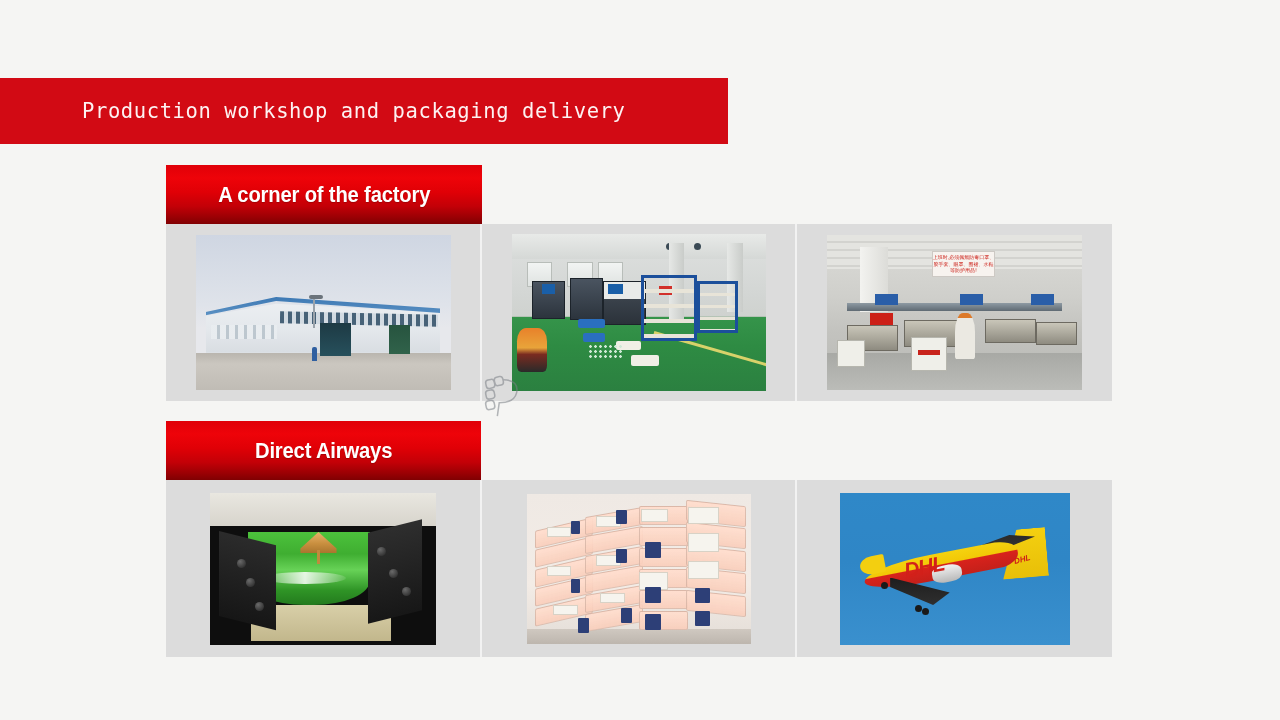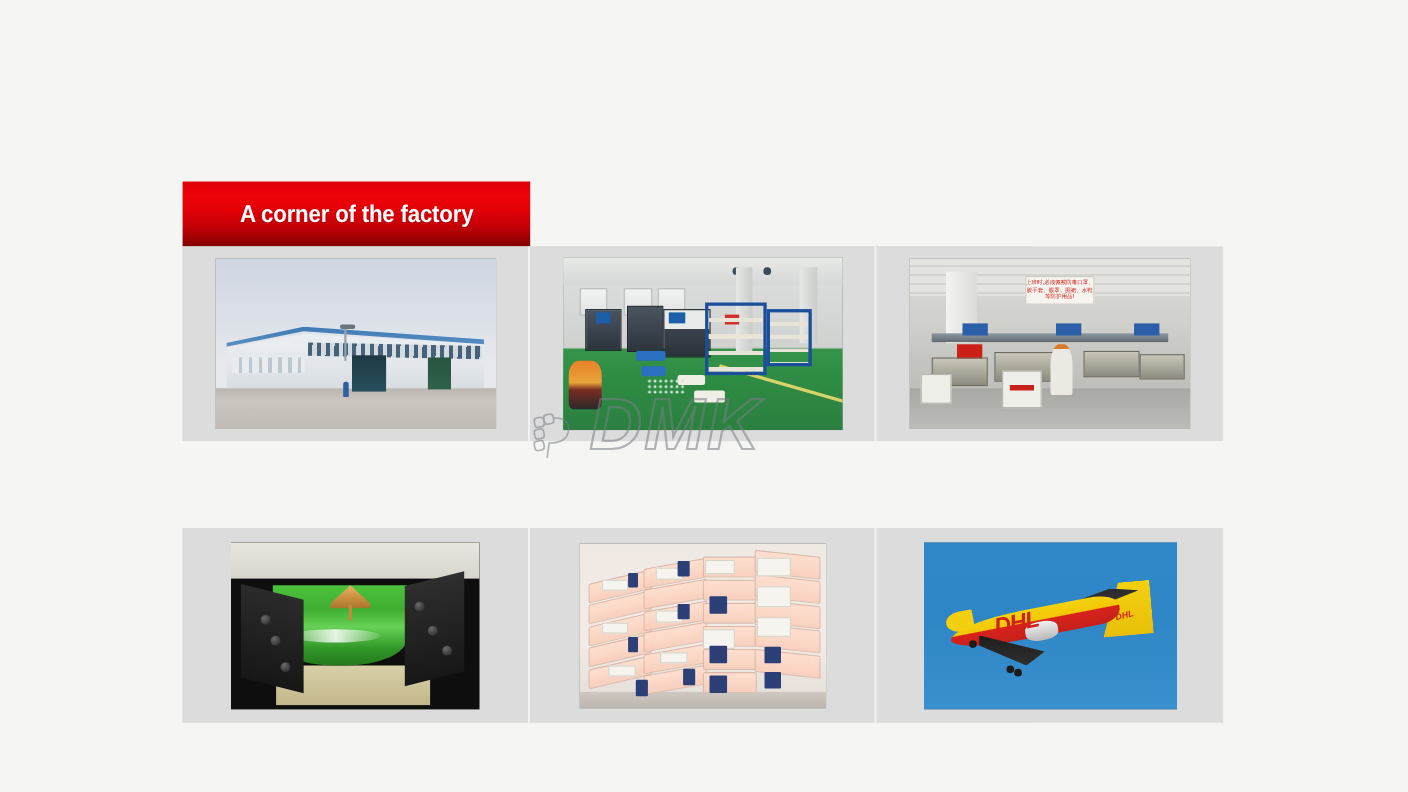--- a/index.html
+++ b/index.html
@@ -297,20 +297,23 @@
     -webkit-text-stroke:2px #7a7f85;
     line-height:1;
   }
   .watermark .wm-mark{ position:absolute; left:2px; top:18px; width:46px; height:46px; }
 </style>
 </head>
 <body>
 
 <div id="page">
 
+  <div class="title-banner">
+    <span class="title-text">Production workshop and packaging delivery</span>
+  </div>
 
   <div class="table-block" id="row-block-1">
 
     <div class="head-row">
       <div class="head-cell c1">
         <span class="head-text">A corner of the factory</span>
       </div>
     </div>
 
     <div class="pic-row">
@@ -386,20 +389,23 @@
             </div>
         </div>
       </div>
 
     </div>
   </div>
 
   <div class="table-block" id="row-block-2">
 
     <div class="head-row">
+      <div class="head-cell c3">
+        <span class="head-text">Direct Airways</span>
+      </div>
     </div>
 
     <div class="pic-row">
 
       <div class="pic-cell c1">
         <div class="photo ph-clean">
           <div class="bg"></div>
           <div class="wallw"></div>
           <div class="tray"></div>
           <div class="belt"></div>
@@ -496,16 +502,15 @@
   <div class="watermark">
     <svg class="wm-mark" viewBox="0 0 48 48">
       <g fill="none" stroke="#7a7f85" stroke-width="1.6">
         <rect x="4" y="6" width="9" height="9" rx="3" transform="rotate(-12 8 10)"></rect>
         <rect x="13" y="3" width="9" height="9" rx="3" transform="rotate(-12 17 7)"></rect>
         <rect x="4" y="17" width="9" height="9" rx="3" transform="rotate(-12 8 21)"></rect>
         <rect x="4" y="28" width="9" height="9" rx="3" transform="rotate(-12 8 32)"></rect>
         <path d="M22 6 C34 6 38 12 36 20 C34 28 26 30 18 30 L16 44"></path>
       </g>
     </svg>
-    <span class="wm-text">DMK</span>
   </div>
 
 </div>
 
 </body></html>

